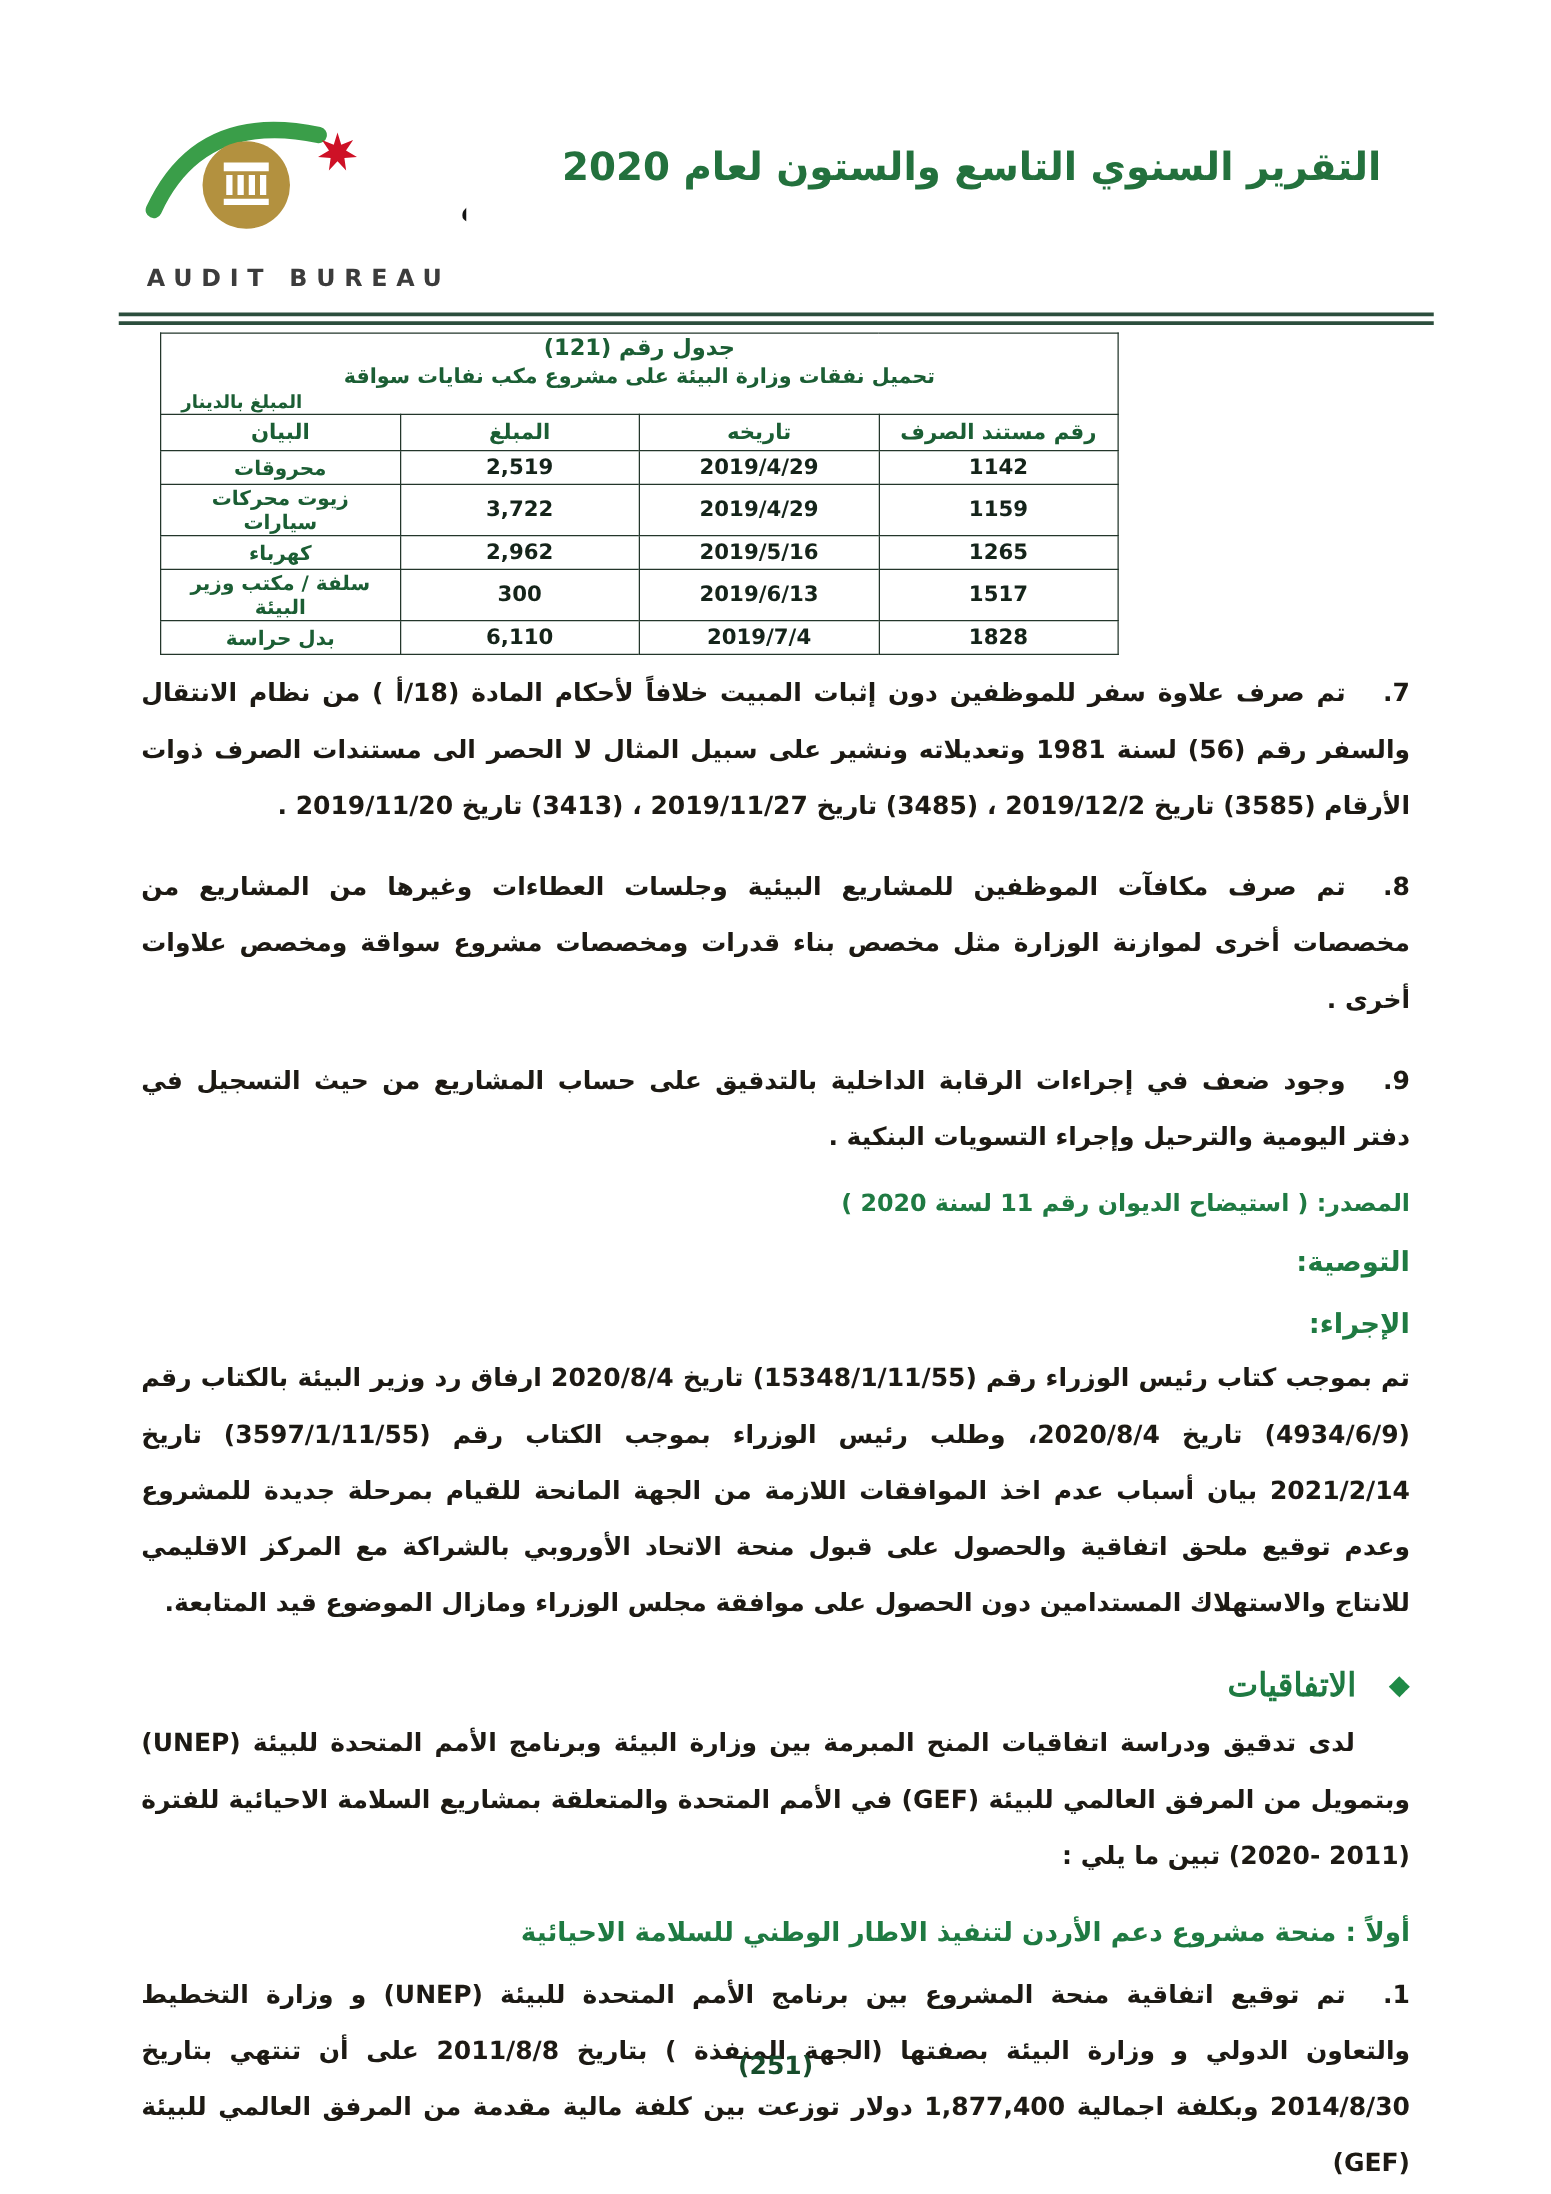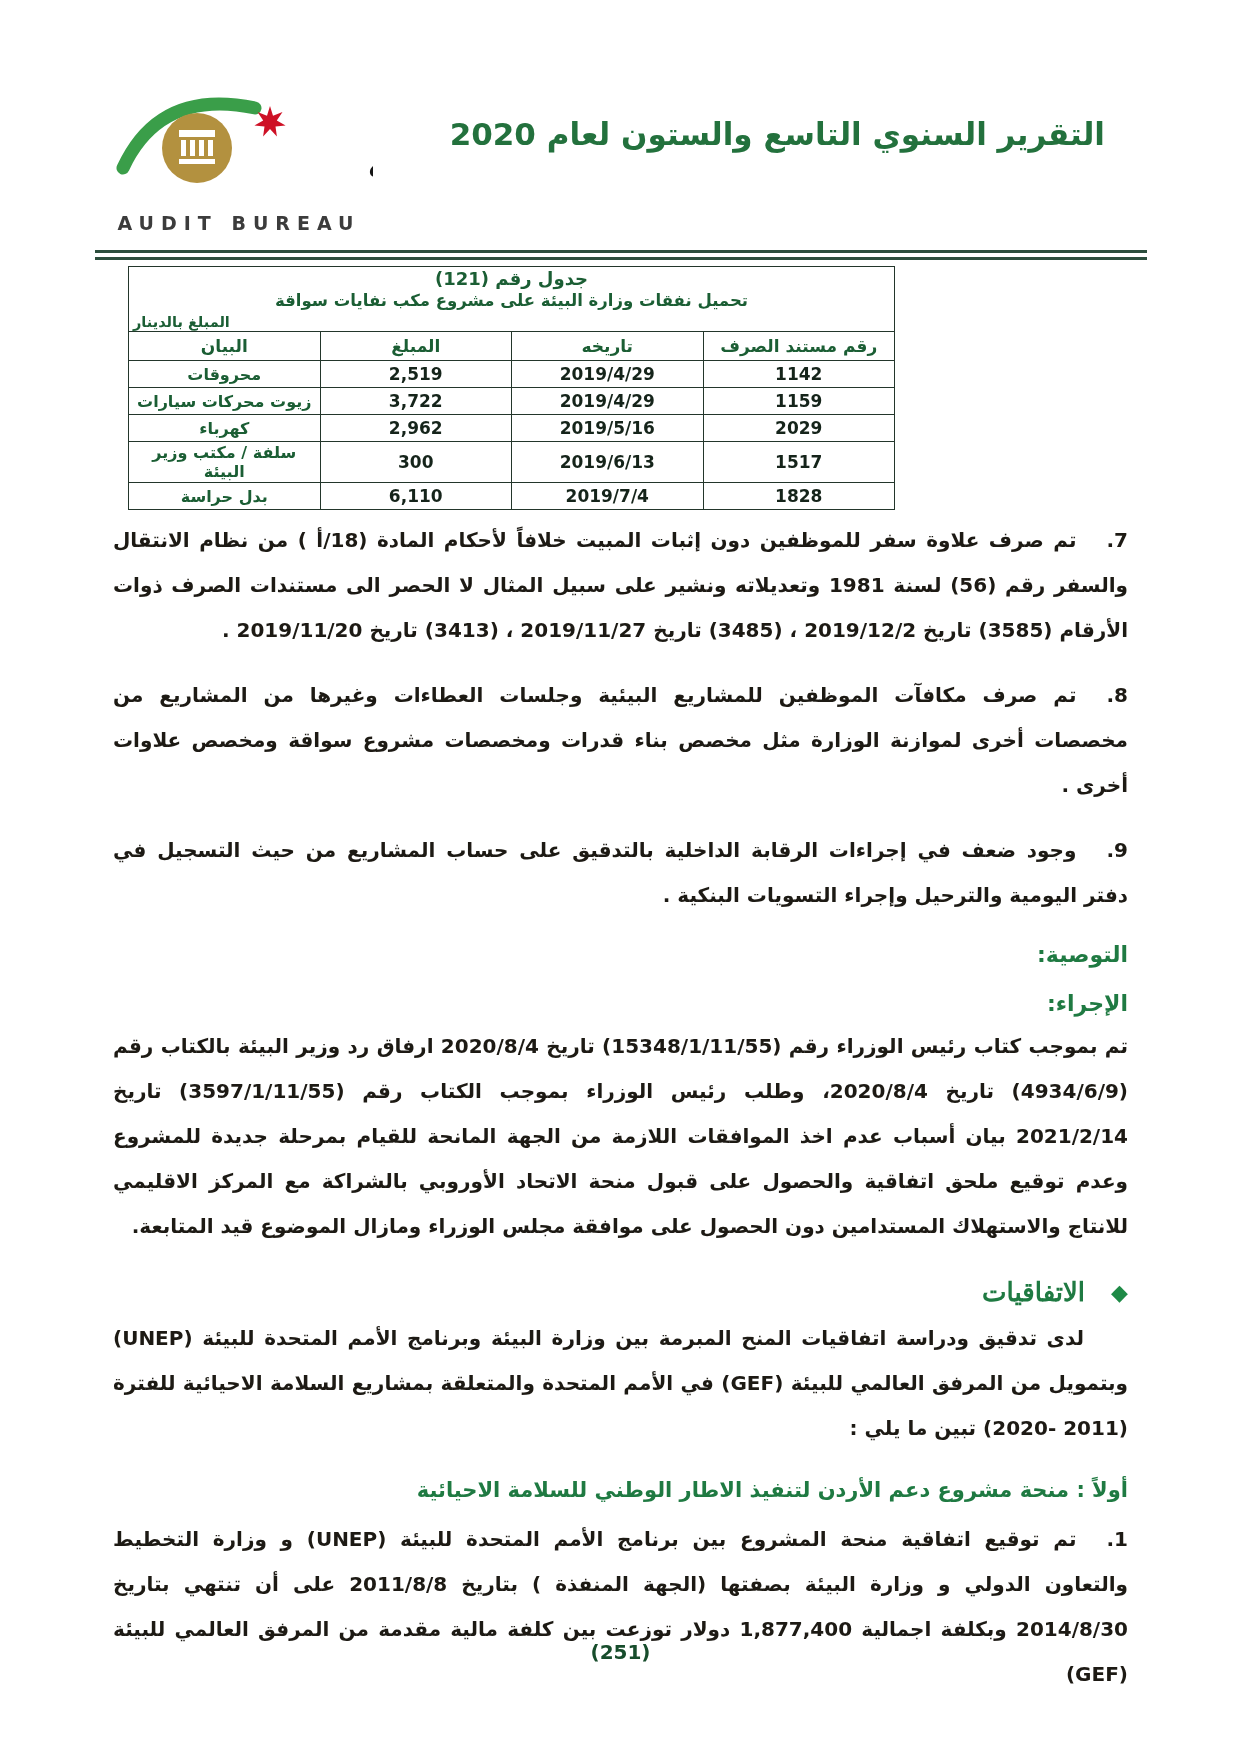--- a/index.html
+++ b/index.html
@@ -21,21 +21,21 @@
   }
   .double-rule{
     margin-left:95px;width:1052px;height:4px;
     border-top:3px solid #2c4e3d;border-bottom:3px solid #2c4e3d;
   }
   
   table.exp{
     border-collapse:collapse;margin:6px 0 0 128px;width:767px;direction:rtl;
     font-weight:bold;
   }
-  table.exp td,table.exp th{border:1.6px solid #23362b;padding:1px 4px;text-align:center;}
+  table.exp td,table.exp th{border:1.6px solid #23362b;padding:1px 16px;text-align:center;}
   .capcell{padding:2px 6px 0 6px;}
   .cap1{color:#1b5e34;font-size:18px;text-align:center;}
   .cap2{color:#1b5e34;font-size:16.5px;text-align:center;margin-top:2px;}
   .cur-note{color:#1b5e34;font-size:14.5px;text-align:left;margin-top:4px;}
   table.exp th{color:#1b5e34;font-size:17px;height:26px;width:25%;}
   td.numc{color:#15241a;font-size:17px;height:24px;}
   td.descc{color:#1b5e34;font-size:16px;height:24px;margin-left:47px;}
   
   .content{margin:6px 113px 0 113px;direction:rtl;}
   .finding{
@@ -109,21 +109,21 @@
     <td class="numc">2,519</td>
     <td class="descc">محروقات</td>
   </tr>
   <tr>
     <td class="numc">1159</td>
     <td class="numc">2019/4/29</td>
     <td class="numc">3,722</td>
     <td class="descc">زيوت محركات سيارات</td>
   </tr>
   <tr>
-    <td class="numc">2029</td>
+    <td class="numc">1265</td>
     <td class="numc">2019/5/16</td>
     <td class="numc">2,962</td>
     <td class="descc">كهرباء</td>
   </tr>
   <tr>
     <td class="numc">1517</td>
     <td class="numc">2019/6/13</td>
     <td class="numc">300</td>
     <td class="descc">سلفة / مكتب وزير البيئة</td>
   </tr>
@@ -141,20 +141,21 @@
   <p class="finding">
     <span class="fnum">7.</span><span>تم صرف علاوة سفر للموظفين دون إثبات المبيت خلافاً لأحكام المادة (18/أ ) من نظام الانتقال والسفر رقم (56) لسنة 1981 وتعديلاته ونشير على سبيل المثال لا الحصر الى مستندات الصرف ذوات الأرقام (3585) تاريخ 2019/12/2 ، (3485) تاريخ 2019/11/27 ، (3413) تاريخ 2019/11/20 .</span>
   </p>
   <p class="finding">
     <span class="fnum">8.</span><span>تم صرف مكافآت الموظفين للمشاريع البيئية وجلسات العطاءات وغيرها من المشاريع من مخصصات أخرى لموازنة الوزارة مثل مخصص بناء قدرات ومخصصات مشروع سواقة ومخصص علاوات أخرى .</span>
   </p>
   <p class="finding">
     <span class="fnum">9.</span><span>وجود ضعف في إجراءات الرقابة الداخلية بالتدقيق على حساب المشاريع من حيث التسجيل في دفتر اليومية والترحيل وإجراء التسويات البنكية .</span>
   </p>
 
+  <div class="source-line">المصدر: ( استيضاح الديوان رقم 11 لسنة 2020 )</div>
 
   <div class="sec-head">التوصية:</div>
 
   <div class="sec-head">الإجراء:</div>
   <p class="body-p">تم بموجب كتاب رئيس الوزراء رقم (15348/1/11/55) تاريخ 2020/8/4 ارفاق رد وزير البيئة بالكتاب رقم (4934/6/9) تاريخ 2020/8/4، وطلب رئيس الوزراء بموجب الكتاب رقم (3597/1/11/55) تاريخ 2021/2/14 بيان أسباب عدم اخذ الموافقات اللازمة من الجهة المانحة للقيام بمرحلة جديدة للمشروع وعدم توقيع ملحق اتفاقية والحصول على قبول منحة الاتحاد الأوروبي بالشراكة مع المركز الاقليمي للانتاج والاستهلاك المستدامين دون الحصول على موافقة مجلس الوزراء ومازال الموضوع قيد المتابعة.</p>
 
   <div class="agr-head">
     <span class="diamond">◆</span>
     <span class="agr-title">الاتفاقيات</span>
   </div>

